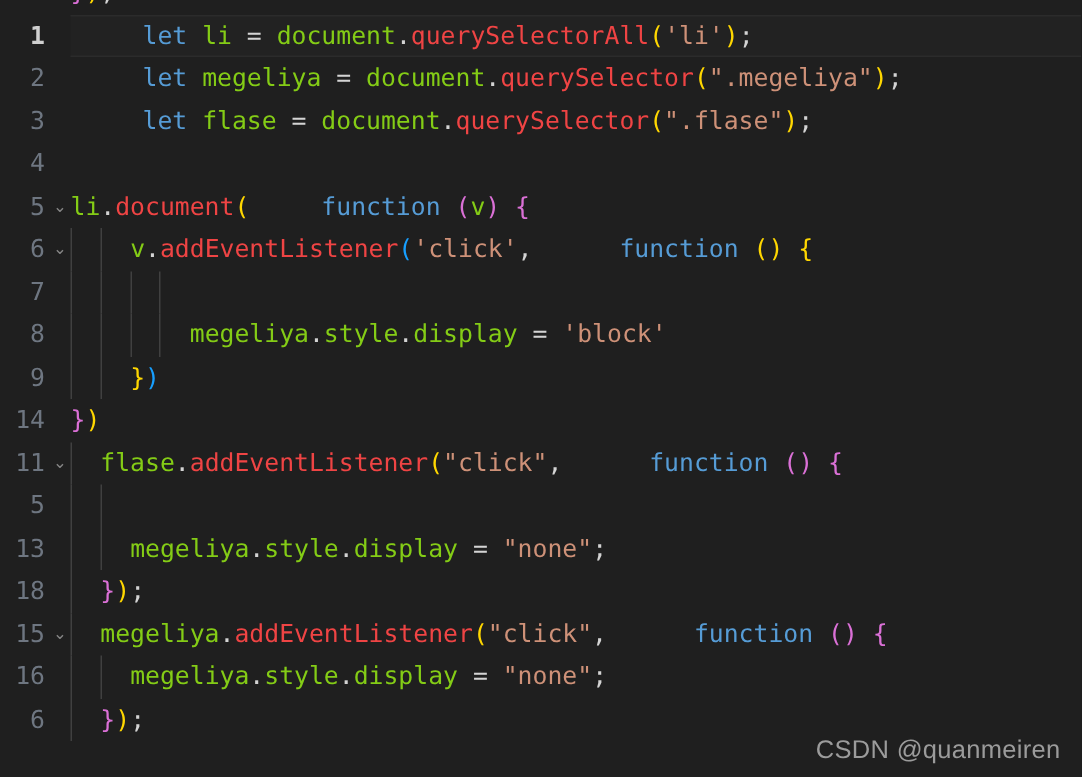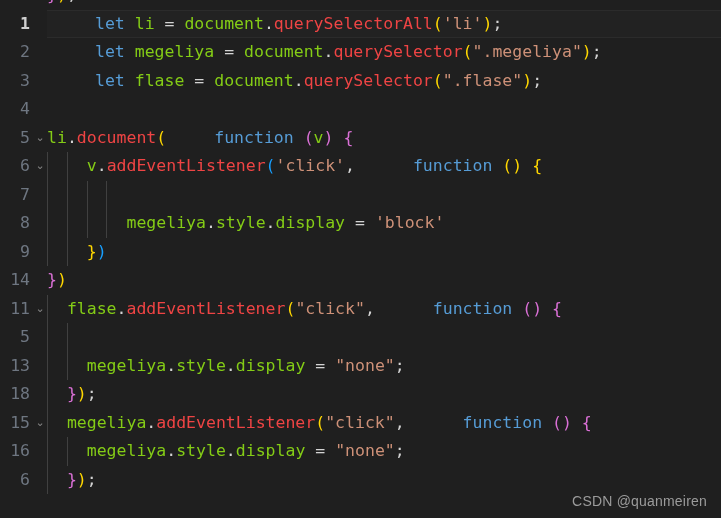--- a/index.html
+++ b/index.html
@@ -114,21 +114,21 @@
   .b2   { color: #da70d6; }   
   .b3   { color: #179fff; }   
 
   
   #watermark {
     position: absolute;
     right: 14px;
     bottom: 10px;
     color: #9b9b9b;
     font-family: "Liberation Sans", "DejaVu Sans", sans-serif;
-    font-size: 14px;
+    font-size: 17px;
     letter-spacing: .2px;
     line-height: 1;
   }
 </style>
 </head>
 <body>
 
 <div id="editor">
   <div class="rows" id="rows">
       <div class="row"><div class="code"><span class="b2">}</span><span class="b1">)</span><span class="op">;</span></div></div>

